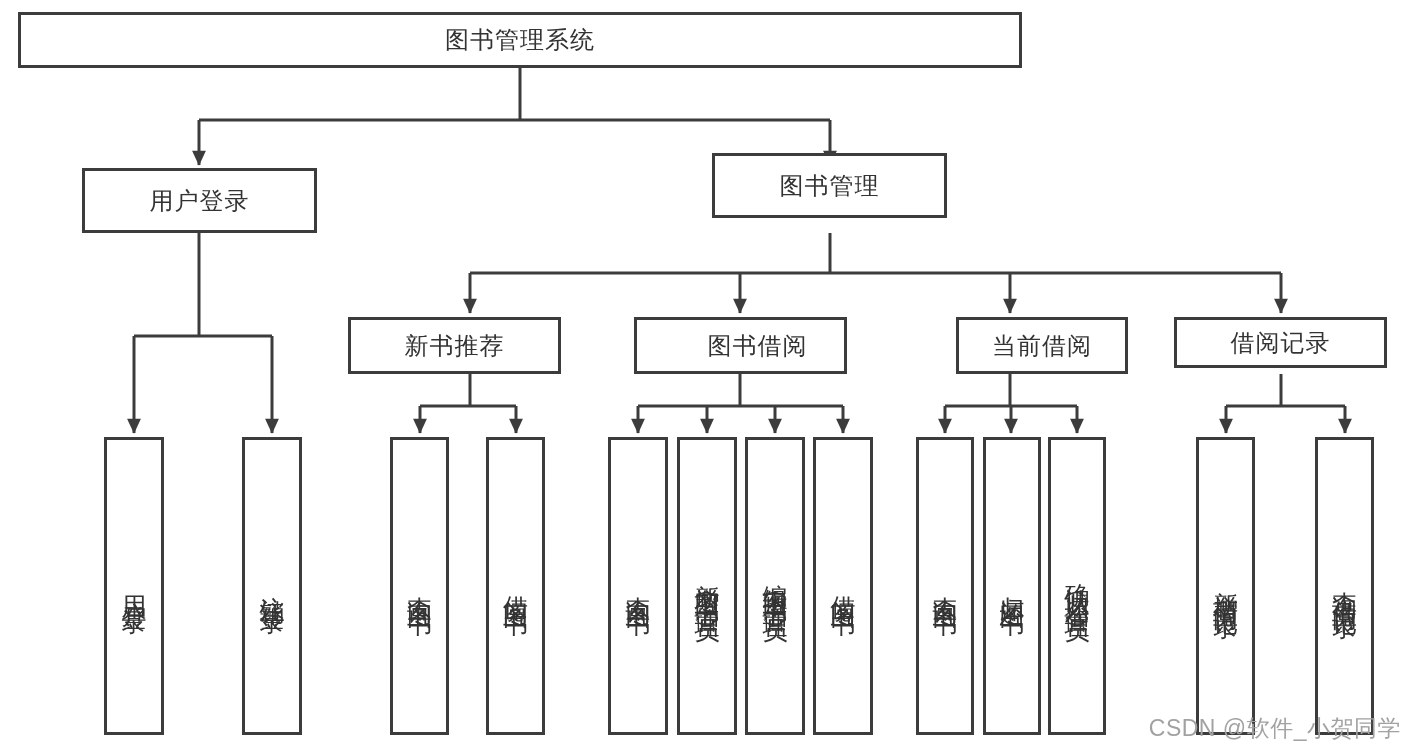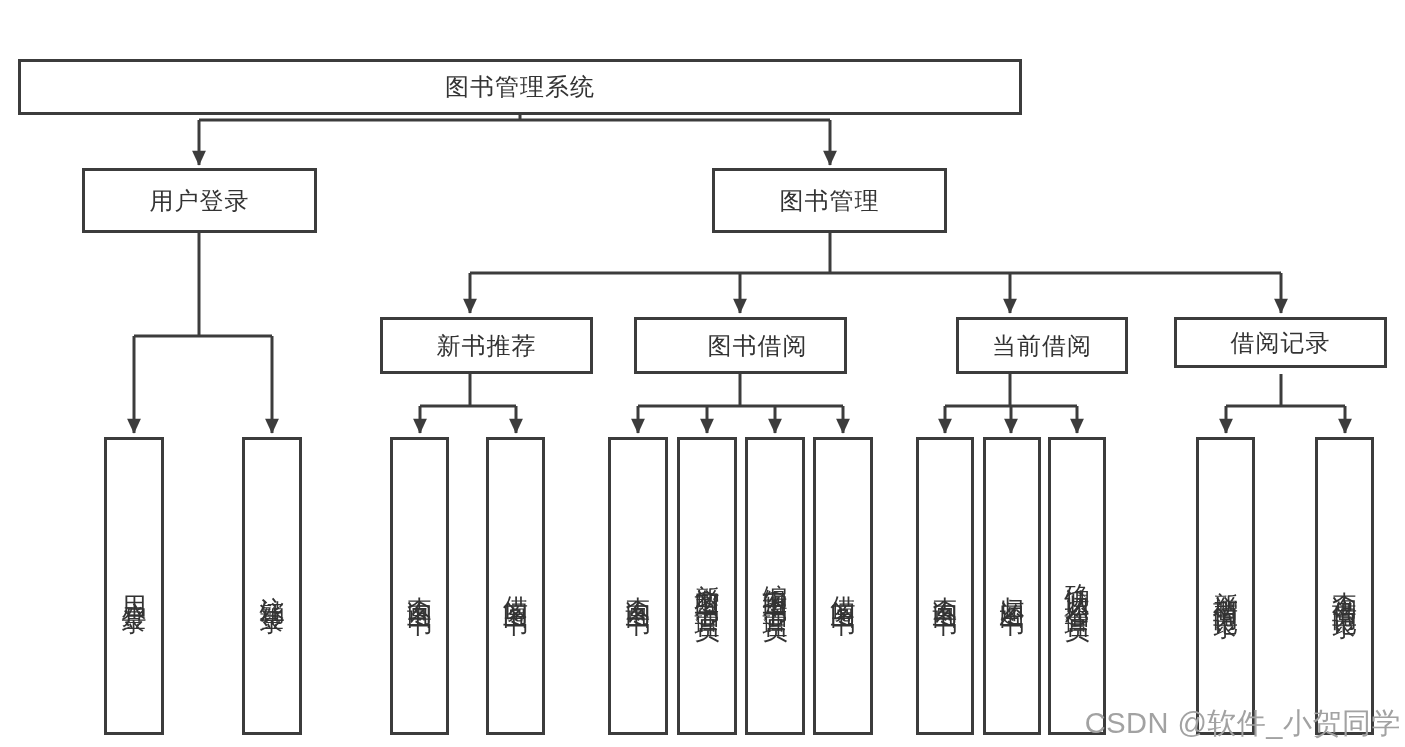--- a/index.html
+++ b/index.html
@@ -34,21 +34,21 @@
     writing-mode: vertical-rl;
     text-orientation: mixed;
     letter-spacing: 5px;
     line-height: 1;
     white-space: nowrap;
   }
   .watermark {
     position: absolute;
     right: 4px;
     bottom: 3px;
-    font-size: 29px;
+    font-size: 23px;
     color: #a2a2a2;
     z-index: 3;
     letter-spacing: 0.5px;
   }
 </style>
 </head>
 <body>
 
 <div class="canvas">
 
@@ -95,26 +95,26 @@
       <path d="M1011,406 V433" marker-end="url(#arrow)"></path>
       <path d="M1077,406 V433" marker-end="url(#arrow)"></path>
 
       <path d="M1281,374 V406"></path>
       <path d="M1226,406 H1345"></path>
       <path d="M1226,406 V433" marker-end="url(#arrow)"></path>
       <path d="M1345,406 V433" marker-end="url(#arrow)"></path>
     </g>
   </svg>
 
-  <div class="box h-box" style="left:18px; top:12px; width:1004px; height:56px;margin-top:47px;">图书管理系统</div>
+  <div class="box h-box" style="left:18px; top:12px; width:1004px; height:56px;">图书管理系统</div>
 
   <div class="box h-box" style="left:82px; top:168px; width:235px; height:65px;">用户登录</div>
-  <div class="box h-box" style="left:712px; top:168px; width:235px; height:65px;">图书管理</div>
+  <div class="box h-box" style="left:712px; top:153px; width:235px; height:65px;">图书管理</div>
 
-  <div class="box h-box" style="left:380px; top:317px; width:213px; height:57px;">新书推荐</div>
+  <div class="box h-box" style="left:348px; top:317px; width:213px; height:57px;">新书推荐</div>
   <div class="box h-box" style="left:634px; top:317px; width:213px; height:57px;padding-left:34px;">图书借阅</div>
   <div class="box h-box" style="left:956px; top:317px; width:172px; height:57px;">当前借阅</div>
   <div class="box h-box" style="left:1174px; top:317px; width:213px; height:51px;">借阅记录</div>
 
   <div class="box v-box" style="left:104px; top:437px; width:60px; height:298px;">
     <span class="vtext">用户登录</span>
   </div>
   <div class="box v-box" style="left:242px; top:437px; width:60px; height:298px;">
     <span class="vtext">注销登录</span>
   </div>

